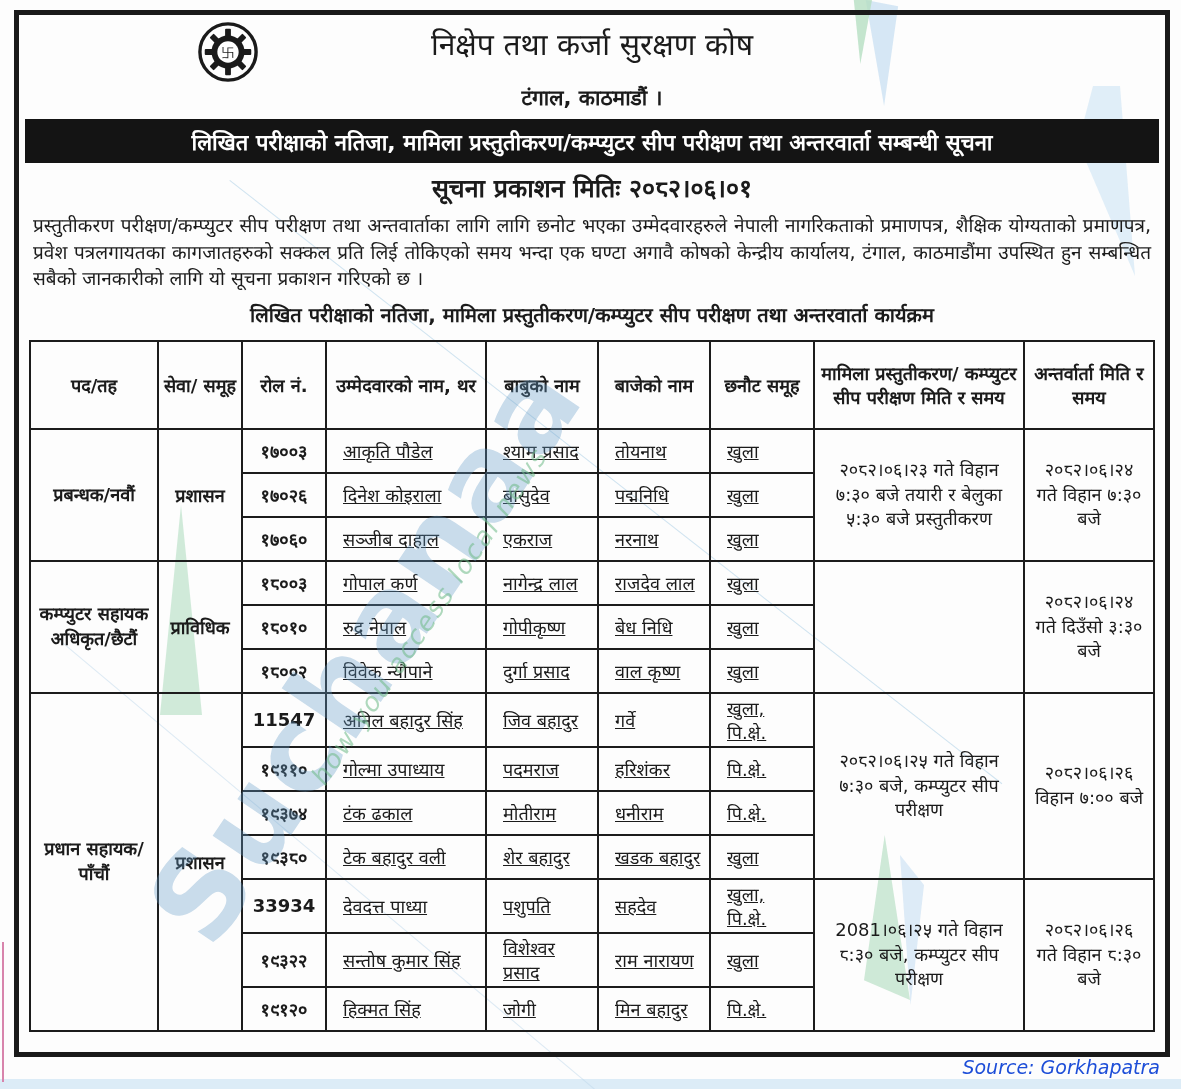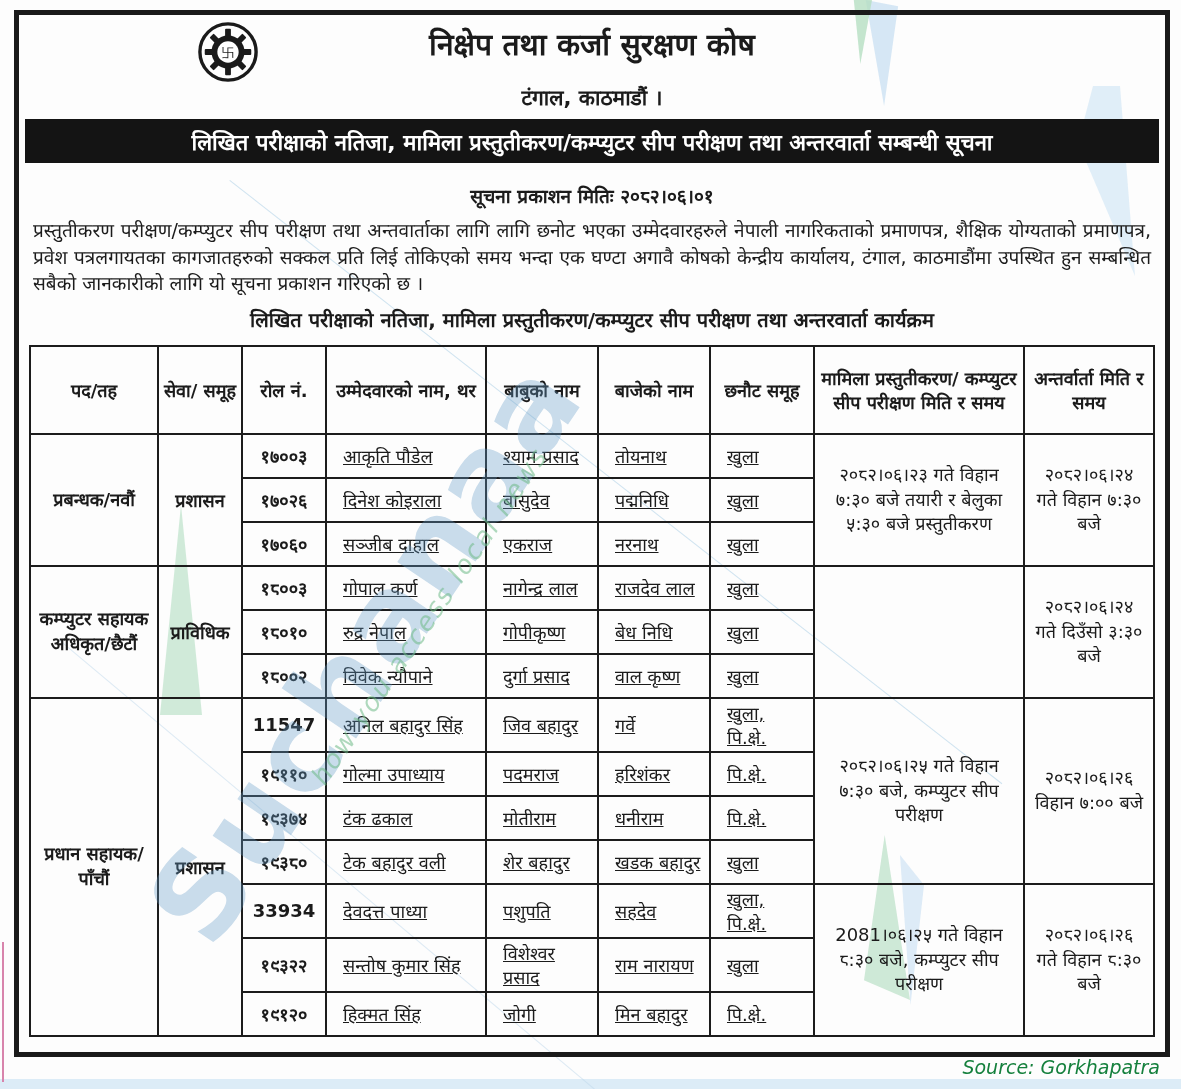--- a/index.html
+++ b/index.html
@@ -43,45 +43,45 @@
     color:rgba(110,185,135,.55);white-space:nowrap;
   }
   
   .doc{
     position:absolute;left:14px;top:10px;width:1146px;height:1037px;
     border:5px solid #1a1a1a;background:transparent;z-index:2;
   }
   .doc-inner{position:relative;width:100%;height:100%;}
   
   .org-logo{position:absolute;left:178px;top:6px;width:62px;height:62px;}
-  .org-name{text-align:center;font-size:30px;font-weight:bold;padding-top:8px;}
+  .org-name{text-align:center;font-size:30px;font-weight:normal;padding-top:8px;}
   .org-address{text-align:center;font-size:21px;font-weight:bold;margin-top:19px;}
   .banner{
     margin:8px 6px 0 6px;background:#141414;color:#ffffff;
     text-align:center;font-size:22px;font-weight:bold;padding:7px 0;
   }
-  .publish-date{text-align:center;font-size:19px;font-weight:bold;margin-top:20px;}
+  .publish-date{text-align:center;font-size:25px;font-weight:bold;margin-top:7px;}
   
   .paras{margin:8px 14px 0 14px;}
   .paras p{margin:0 0 9px 0;font-size:19px;line-height:1.4;text-align:justify;}
   
   .table-title{text-align:center;font-size:20px;font-weight:bold;margin:2px 0 4px 0;}
   table{border-collapse:collapse;margin:12px auto;table-layout:fixed;width:1124px;}
   th,td{border:2px solid #1c1c1c;font-size:18px;overflow:hidden;}
   th{font-weight:bold;text-align:center;padding:4px 2px;height:78px;}
   td{padding:2px 6px;height:38px;}
   col.c-pos{width:128px;} col.c-srv{width:84px;} col.c-roll{width:84px;}
   col.c-name{width:160px;} col.c-fa{width:112px;} col.c-gfa{width:112px;}
   col.c-grp{width:104px;} col.c-pres{width:210px;} col.c-int{width:130px;}
   td.t-center{text-align:center;font-weight:bold;}
   td.t-left{text-align:left;padding-left:16px;text-decoration:underline;}
   td.t-block{text-align:center;font-size:18px;line-height:1.35;padding:4px 8px;}
   .source-credit{
     position:absolute;left:0;top:1056px;width:1160px;text-align:right;
-    font-size:19px;font-style:italic;color:#15803d;z-index:3;
+    font-size:19px;font-style:italic;color:#1d4ed8;z-index:3;
   }
 </style>
 </head>
 <body>
 
 <div class="bottom-strip"></div>
 <div class="pink-line"></div>
 <div class="deco kite-blue-tr"></div>
 <div class="deco sliver-green-tr"></div>
 <div class="deco kite-blue-right"></div>

